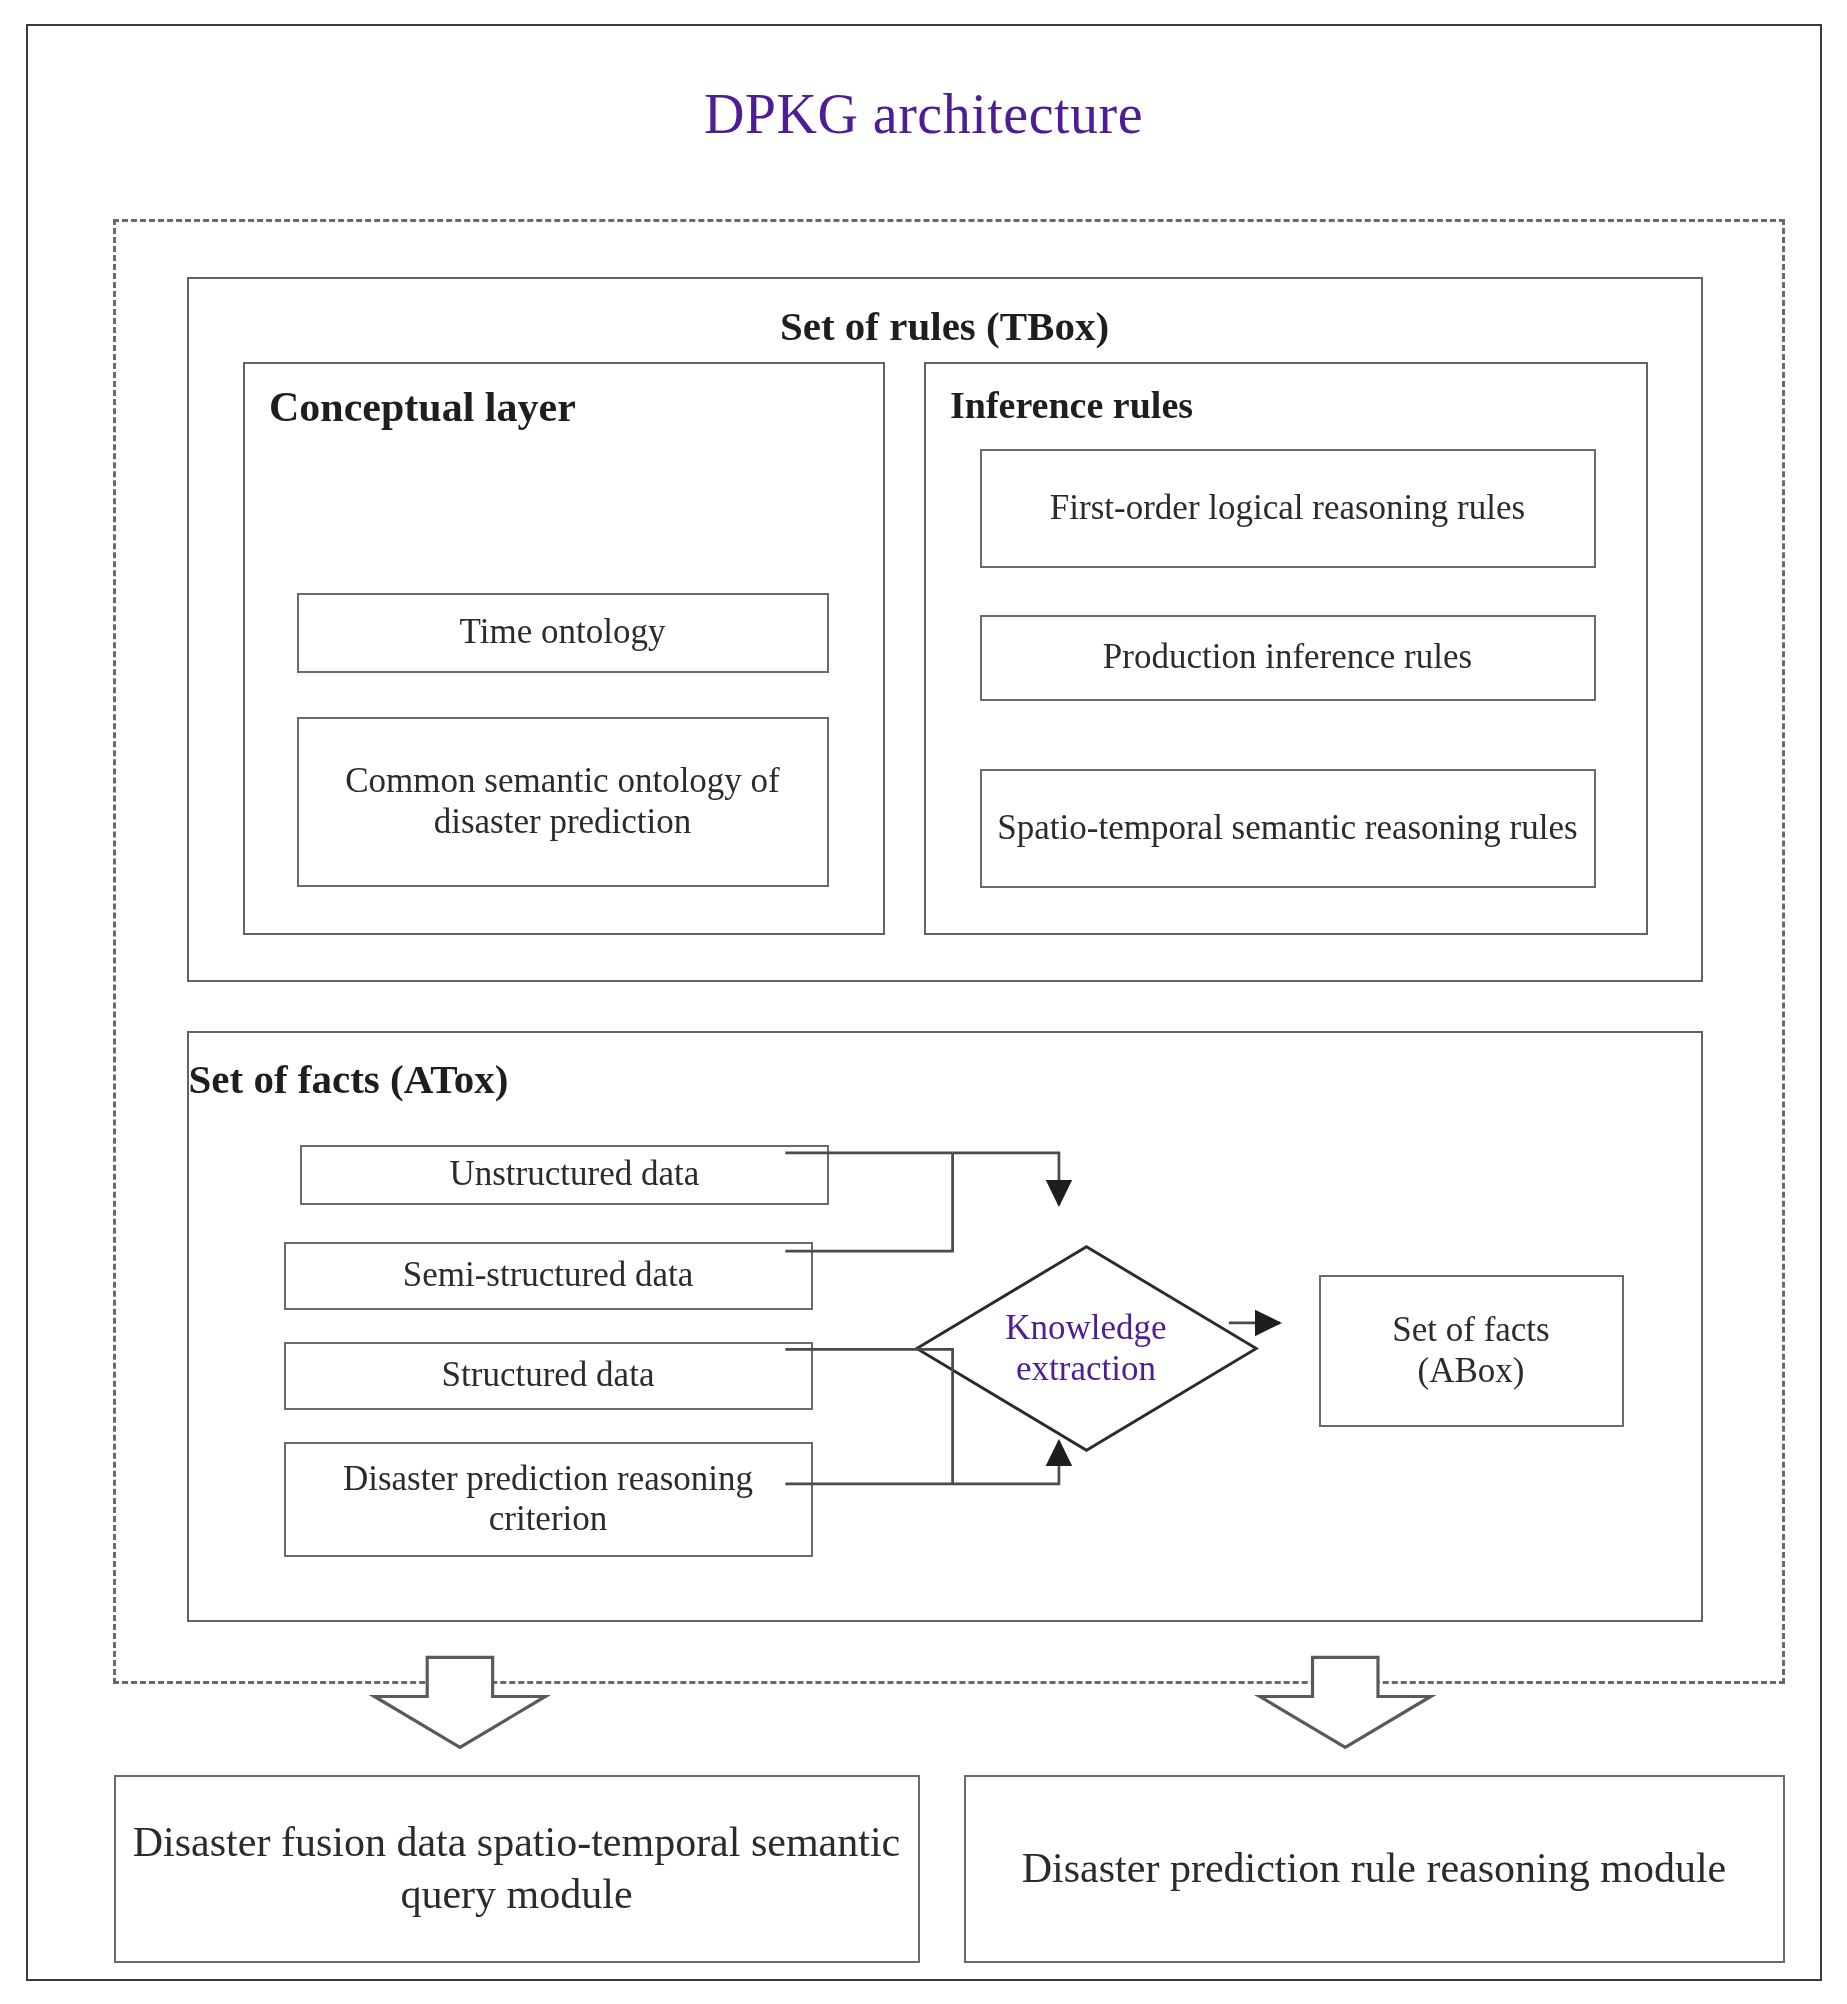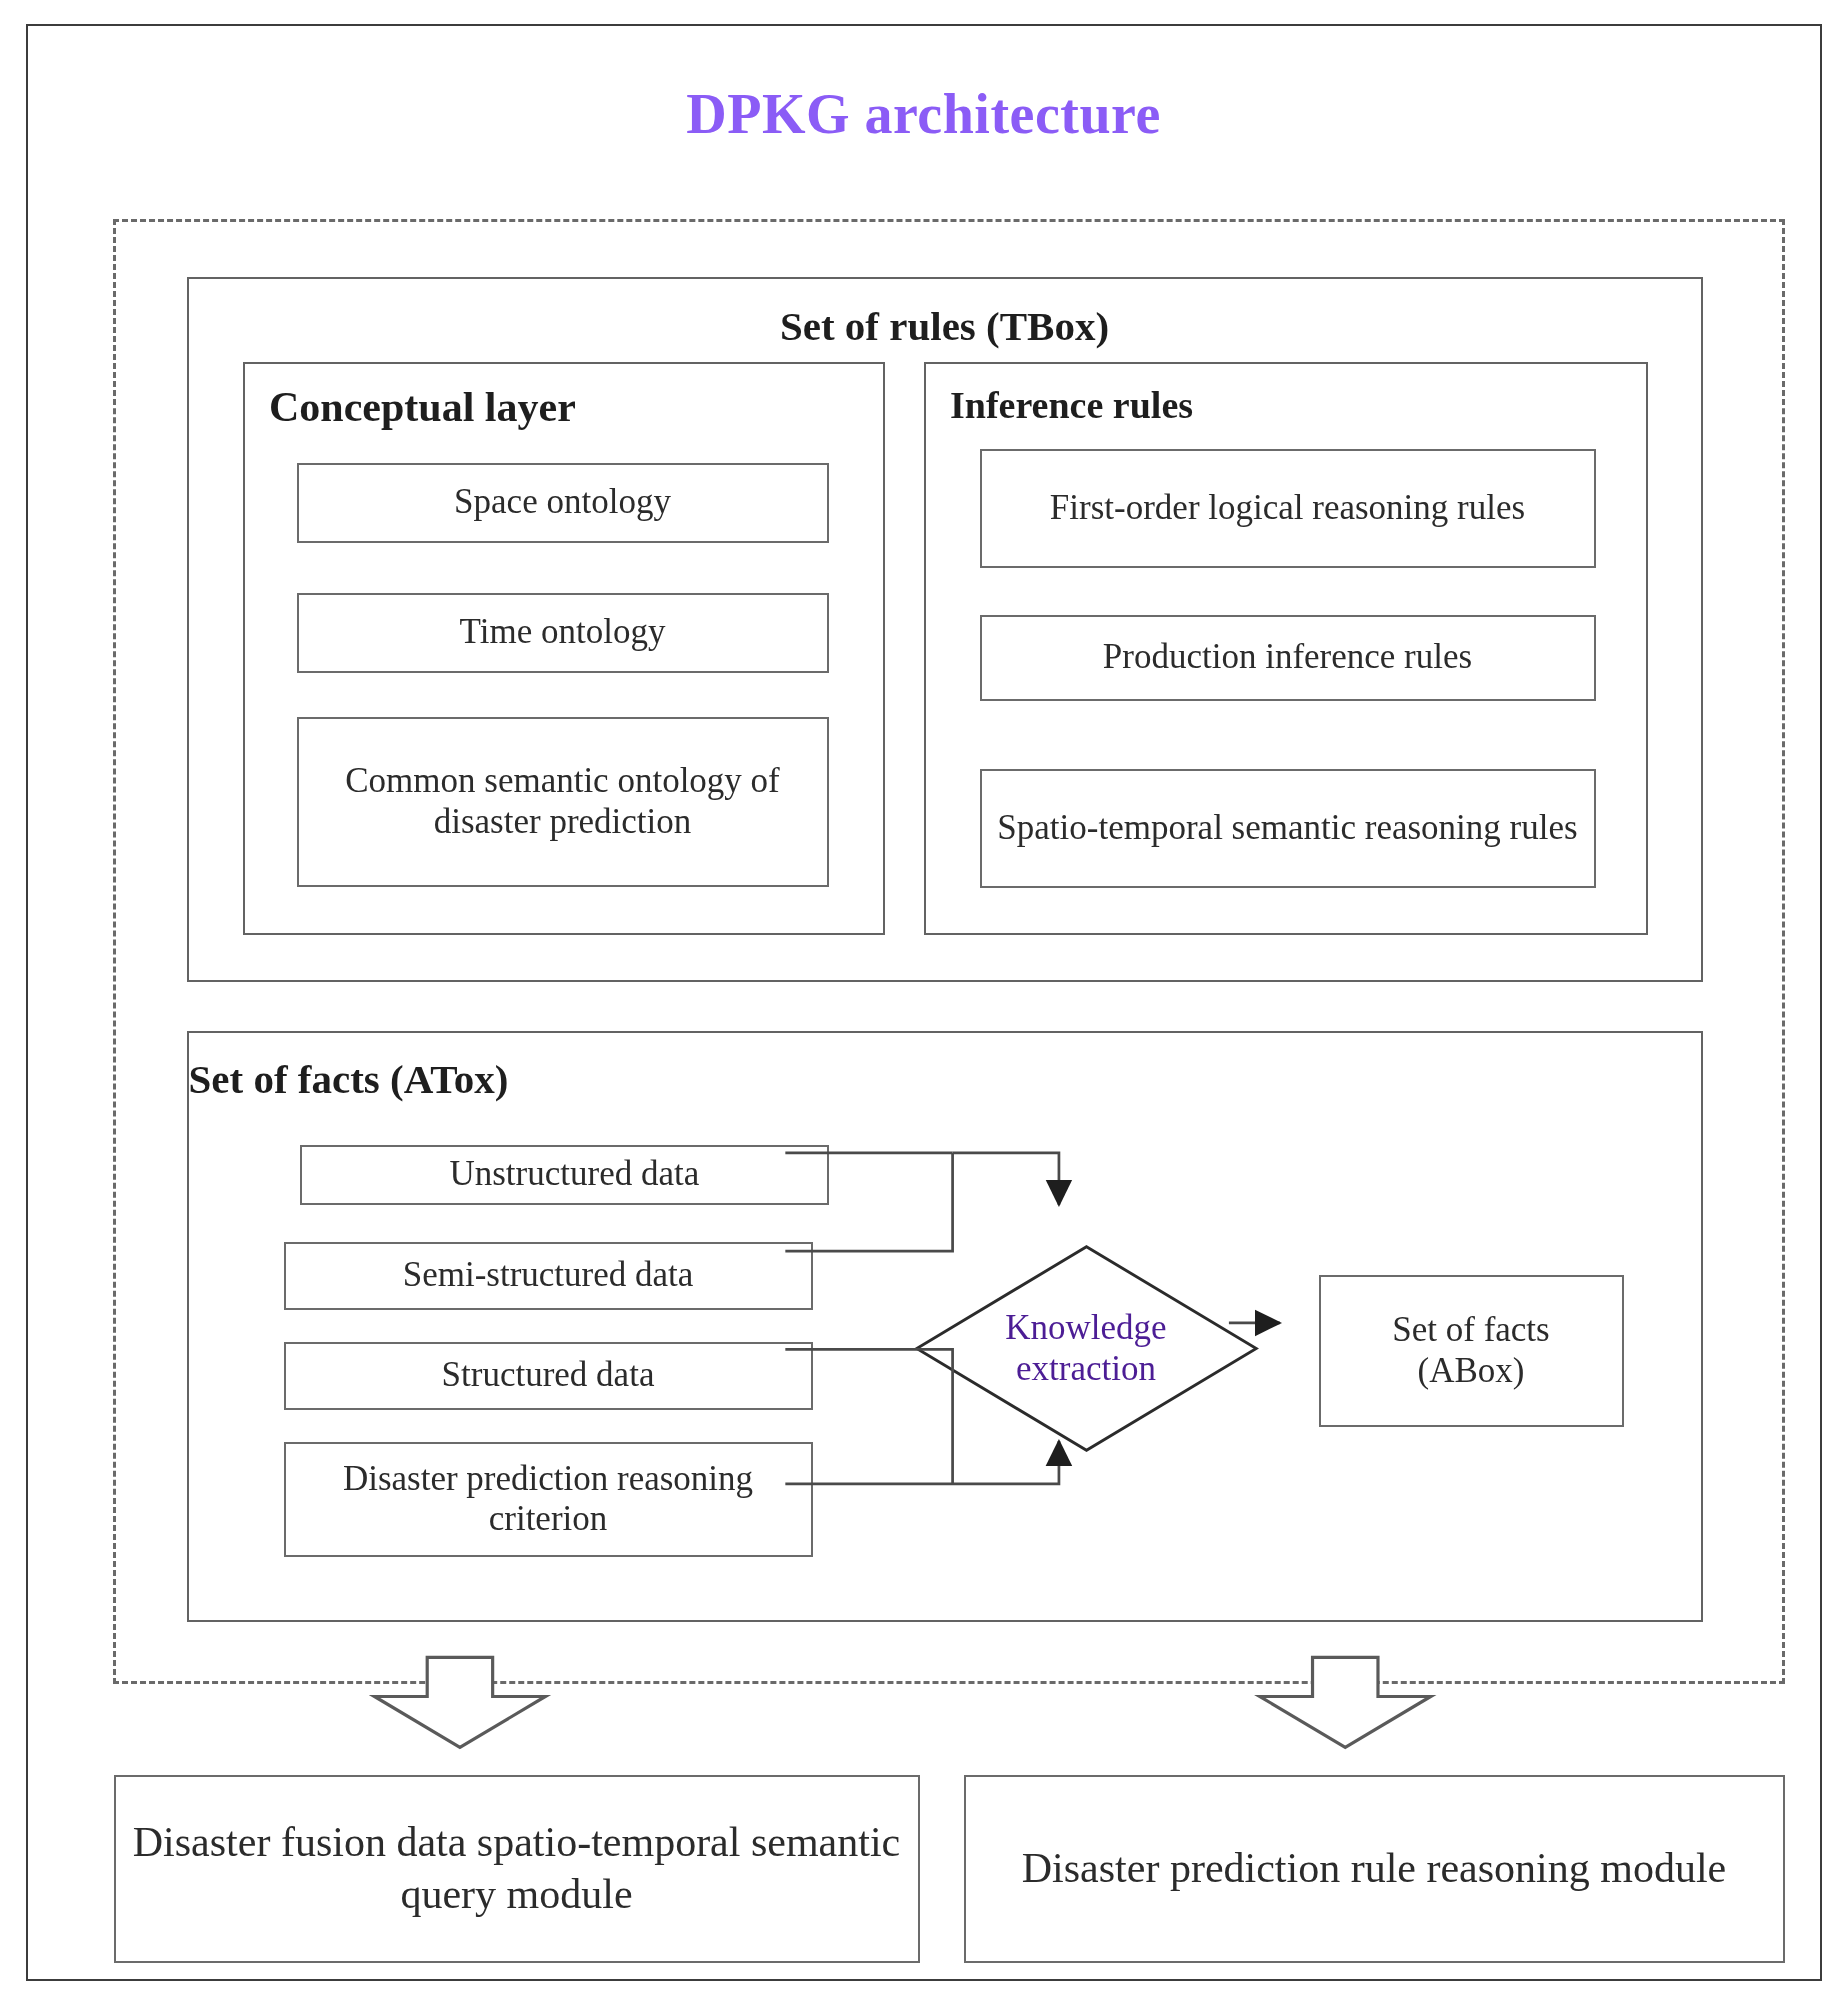--- a/index.html
+++ b/index.html
@@ -29,23 +29,23 @@
   }
 
   
   #diagram-title {
     position: absolute;
     left: 0;
     top: 56px;
     width: 100%;
     text-align: center;
     font-size: 56px;
-    font-weight: bold;
+    font-weight: normal;
     letter-spacing: 0.5px;
-    color: #8b5cf6;
+    color: #4c1d95;
   }
 
   
   #dpkg-dashed-container {
     position: absolute;
     left: 85px;
     top: 193px;
     width: 1672px;
     height: 1465px;
     border: 3.6px dashed #6a6a6a;
@@ -220,21 +220,20 @@
   <div id="dpkg-dashed-container"></div>
 
   <div class="panel" id="tbox-panel">
     <div class="panel-title" id="tbox-title">Set of rules (TBox)</div>
   </div>
 
   <div class="panel" id="conceptual-layer-panel">
     <div class="panel-title" id="conceptual-layer-title">Conceptual layer</div>
   </div>
 
-  <div class="leaf-box" id="box-space-ontology">Space ontology</div>
   <div class="leaf-box" id="box-time-ontology">Time ontology</div>
   <div class="leaf-box" id="box-common-semantic">Common semantic ontology of disaster prediction</div>
 
   <div class="panel" id="inference-rules-panel">
     <div class="panel-title" id="inference-rules-title">Inference rules</div>
   </div>
 
   <div class="leaf-box" id="box-first-order">First-order logical reasoning rules</div>
   <div class="leaf-box" id="box-production">Production inference rules</div>
   <div class="leaf-box" id="box-spatio-temporal">Spatio-temporal semantic reasoning rules</div>

